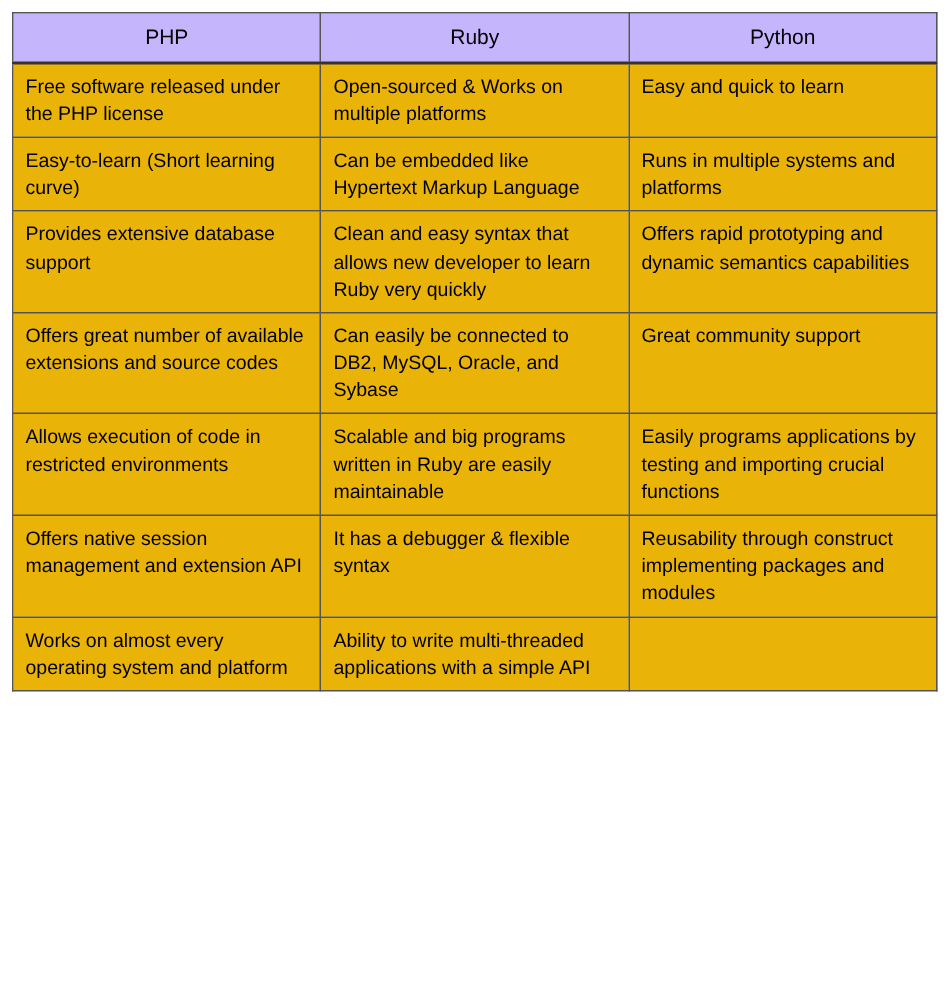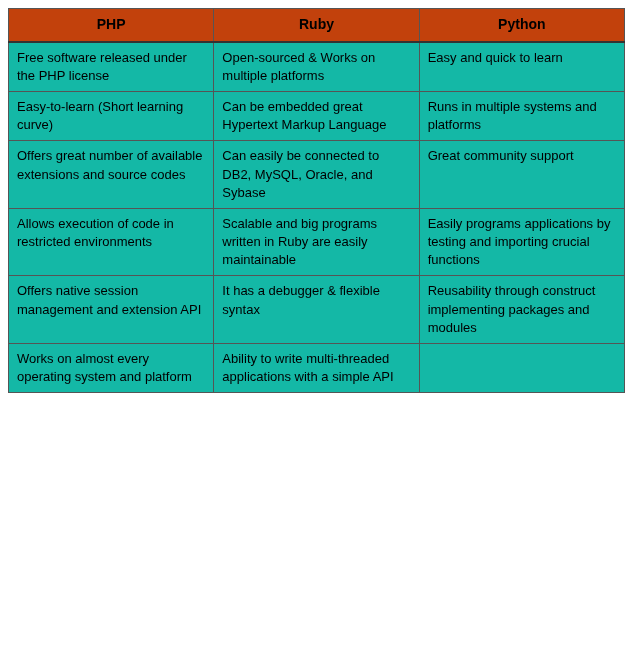--- a/index.html
+++ b/index.html
@@ -23,27 +23,27 @@
     }
     .comparison-table th,
     .comparison-table td {
       border: 1px solid #555;
       padding: 6px 8px;
       vertical-align: top;
       line-height: 1.4;
       width: 33.33%;
     }
     .comparison-table thead th {
-      font-weight: bold;
+      font-weight: normal;
       font-size: 14px;
-      background: #c2410c;
+      background: #c4b5fd;
       border-bottom: 2px solid #333;
     }
     .comparison-table tbody tr td {
-      background: #14b8a6;
+      background: #eab308;
     }
   </style>
 </head>
 <body>
 
 <table class="comparison-table">
   <thead>
     <tr>
       <th>PHP</th>
       <th>Ruby</th>
@@ -51,22 +51,27 @@
     </tr>
   </thead>
   <tbody id="table-body">
   <tr>
         <td>Free software released under the PHP license</td>
         <td>Open-sourced &amp; Works on multiple platforms</td>
         <td>Easy and quick to learn</td>
       </tr>
       <tr>
         <td>Easy-to-learn (Short learning curve)</td>
-        <td>Can be embedded great Hypertext Markup Language</td>
+        <td>Can be embedded like Hypertext Markup Language</td>
         <td>Runs in multiple systems and platforms</td>
+      </tr>
+      <tr>
+        <td>Provides extensive database support</td>
+        <td>Clean and easy syntax that allows new developer to learn Ruby very quickly</td>
+        <td>Offers rapid prototyping and dynamic semantics capabilities</td>
       </tr>
       <tr>
         <td>Offers great number of available extensions and source codes</td>
         <td>Can easily be connected to DB2, MySQL, Oracle, and Sybase</td>
         <td>Great community support</td>
       </tr>
       <tr>
         <td>Allows execution of code in restricted environments</td>
         <td>Scalable and big programs written in Ruby are easily maintainable</td>
         <td>Easily programs applications by testing and importing crucial functions</td>

